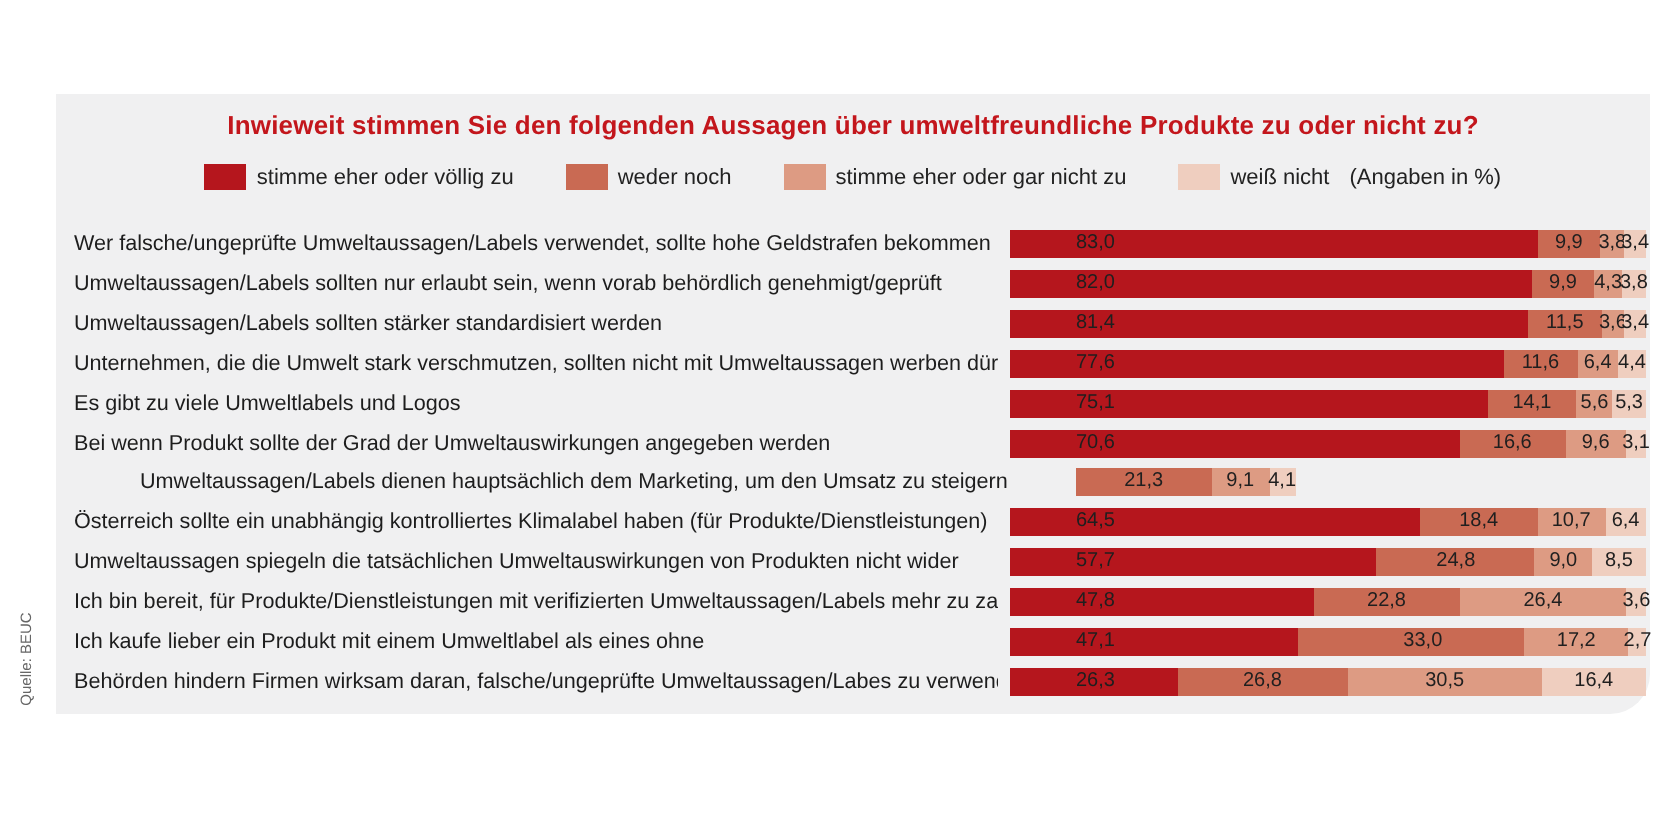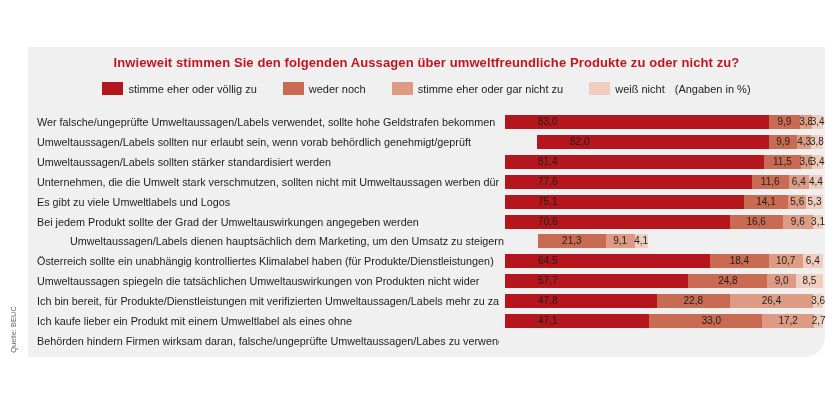--- a/index.html
+++ b/index.html
@@ -63,21 +63,21 @@
             <span class="seg-val">3,8</span>
           </div>
           <div class="seg" style="background: rgb(239, 206, 191); width: 3.3966%;">
             <span class="seg-val">3,4</span>
           </div>
         </div>
       </div>
       <div class="row" style="top: 19.9px;">
         <div class="row-label">Umweltaussagen/Labels sollten nur erlaubt sein, wenn vorab behördlich genehmigt/geprüft</div>
         <div class="bar">
-          <div class="seg" style="background: rgb(181, 22, 29); width: 82%; margin-left: 32px;">
+          <div class="seg" style="background: rgb(181, 22, 29); width: 82%;">
             <span class="seg-val first">82,0</span>
           </div>
           <div class="seg" style="background: rgb(201, 106, 83); width: 9.9%;">
             <span class="seg-val">9,9</span>
           </div>
           <div class="seg" style="background: rgb(221, 155, 131); width: 4.3%;">
             <span class="seg-val">4,3</span>
           </div>
           <div class="seg" style="background: rgb(239, 206, 191); width: 3.8%;">
             <span class="seg-val">3,8</span>
@@ -129,21 +129,21 @@
           </div>
           <div class="seg" style="background: rgb(221, 155, 131); width: 5.59441%;">
             <span class="seg-val">5,6</span>
           </div>
           <div class="seg" style="background: rgb(239, 206, 191); width: 5.29471%;">
             <span class="seg-val">5,3</span>
           </div>
         </div>
       </div>
       <div class="row" style="top: 99.5px;">
-        <div class="row-label">Bei jedem Produkt sollte der Grad der Umweltauswirkungen angegeben werden</div>
+        <div class="row-label">Bei wenn Produkt sollte der Grad der Umweltauswirkungen angegeben werden</div>
         <div class="bar">
           <div class="seg" style="background: rgb(181, 22, 29); width: 70.6707%;">
             <span class="seg-val first">70,6</span>
           </div>
           <div class="seg" style="background: rgb(201, 106, 83); width: 16.6166%;">
             <span class="seg-val">16,6</span>
           </div>
           <div class="seg" style="background: rgb(221, 155, 131); width: 9.60961%;">
             <span class="seg-val">9,6</span>
           </div>
@@ -229,16 +229,30 @@
           <div class="seg" style="background: rgb(221, 155, 131); width: 17.2%;">
             <span class="seg-val">17,2</span>
           </div>
           <div class="seg" style="background: rgb(239, 206, 191); width: 2.7%;">
             <span class="seg-val">2,7</span>
           </div>
         </div>
       </div>
       <div class="row" style="top: 218.9px;">
         <div class="row-label">Behörden hindern Firmen wirksam daran, falsche/ungeprüfte Umweltaussagen/Labes zu verwenden</div>
+        <div class="bar">
+          <div class="seg" style="background: rgb(181, 22, 29); width: 26.3%;">
+            <span class="seg-val first">26,3</span>
+          </div>
+          <div class="seg" style="background: rgb(201, 106, 83); width: 26.8%;">
+            <span class="seg-val">26,8</span>
+          </div>
+          <div class="seg" style="background: rgb(221, 155, 131); width: 30.5%;">
+            <span class="seg-val">30,5</span>
+          </div>
+          <div class="seg" style="background: rgb(239, 206, 191); width: 16.4%;">
+            <span class="seg-val">16,4</span>
+          </div>
+        </div>
       </div>
     </div>
   <div id="source">Quelle: BEUC</div>
 </div>
 
 </body></html>

